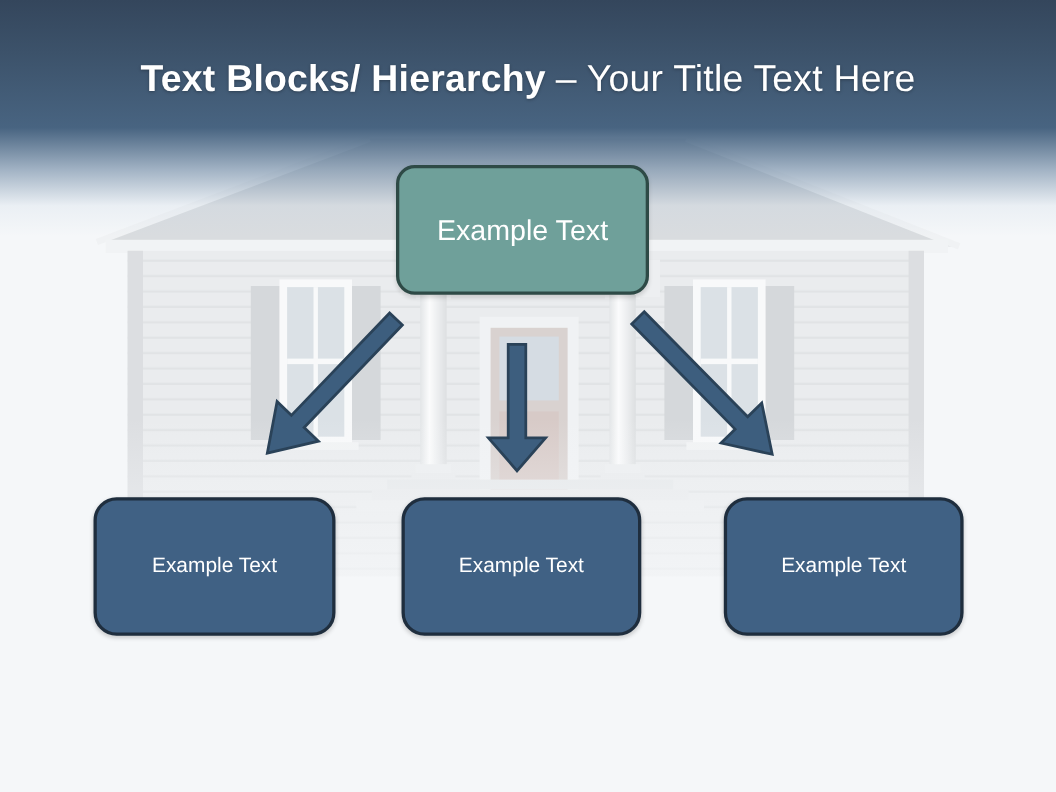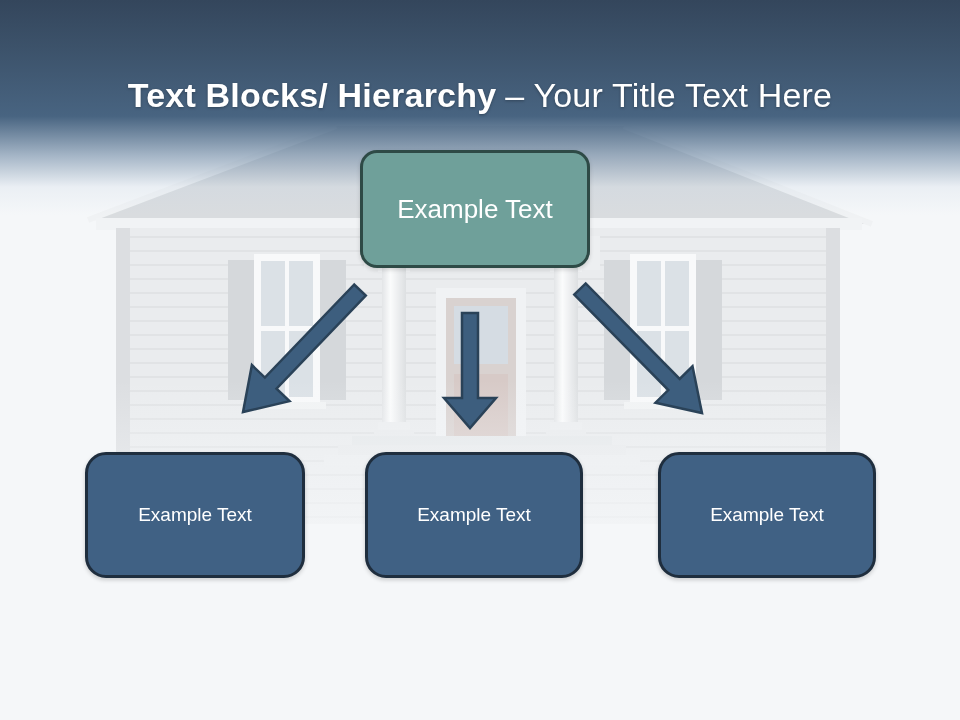--- a/index.html
+++ b/index.html
@@ -33,21 +33,20 @@
       rgba(245,247,249,.96) 62%,
       #f5f7f9 100%);
   }
 
   
   .title{
     position:absolute;top:52px;left:0;width:960px;
     text-align:center;color:#fff;font-size:34px;line-height:40px;
     text-shadow:0 1px 3px rgba(0,0,0,.3);
     letter-spacing:.2px;
-    margin-top:23px;
   }
   .title .bold{font-weight:bold;}
   .title .regular{font-weight:normal;margin-left:9px;}
 
   
   .parent-box{
     position:absolute;left:360px;top:150px;width:230px;height:118px;
     background:#6fa09a;border:3px solid #2e4a46;border-radius:17px;
     box-sizing:border-box;
     display:flex;align-items:center;justify-content:center;

